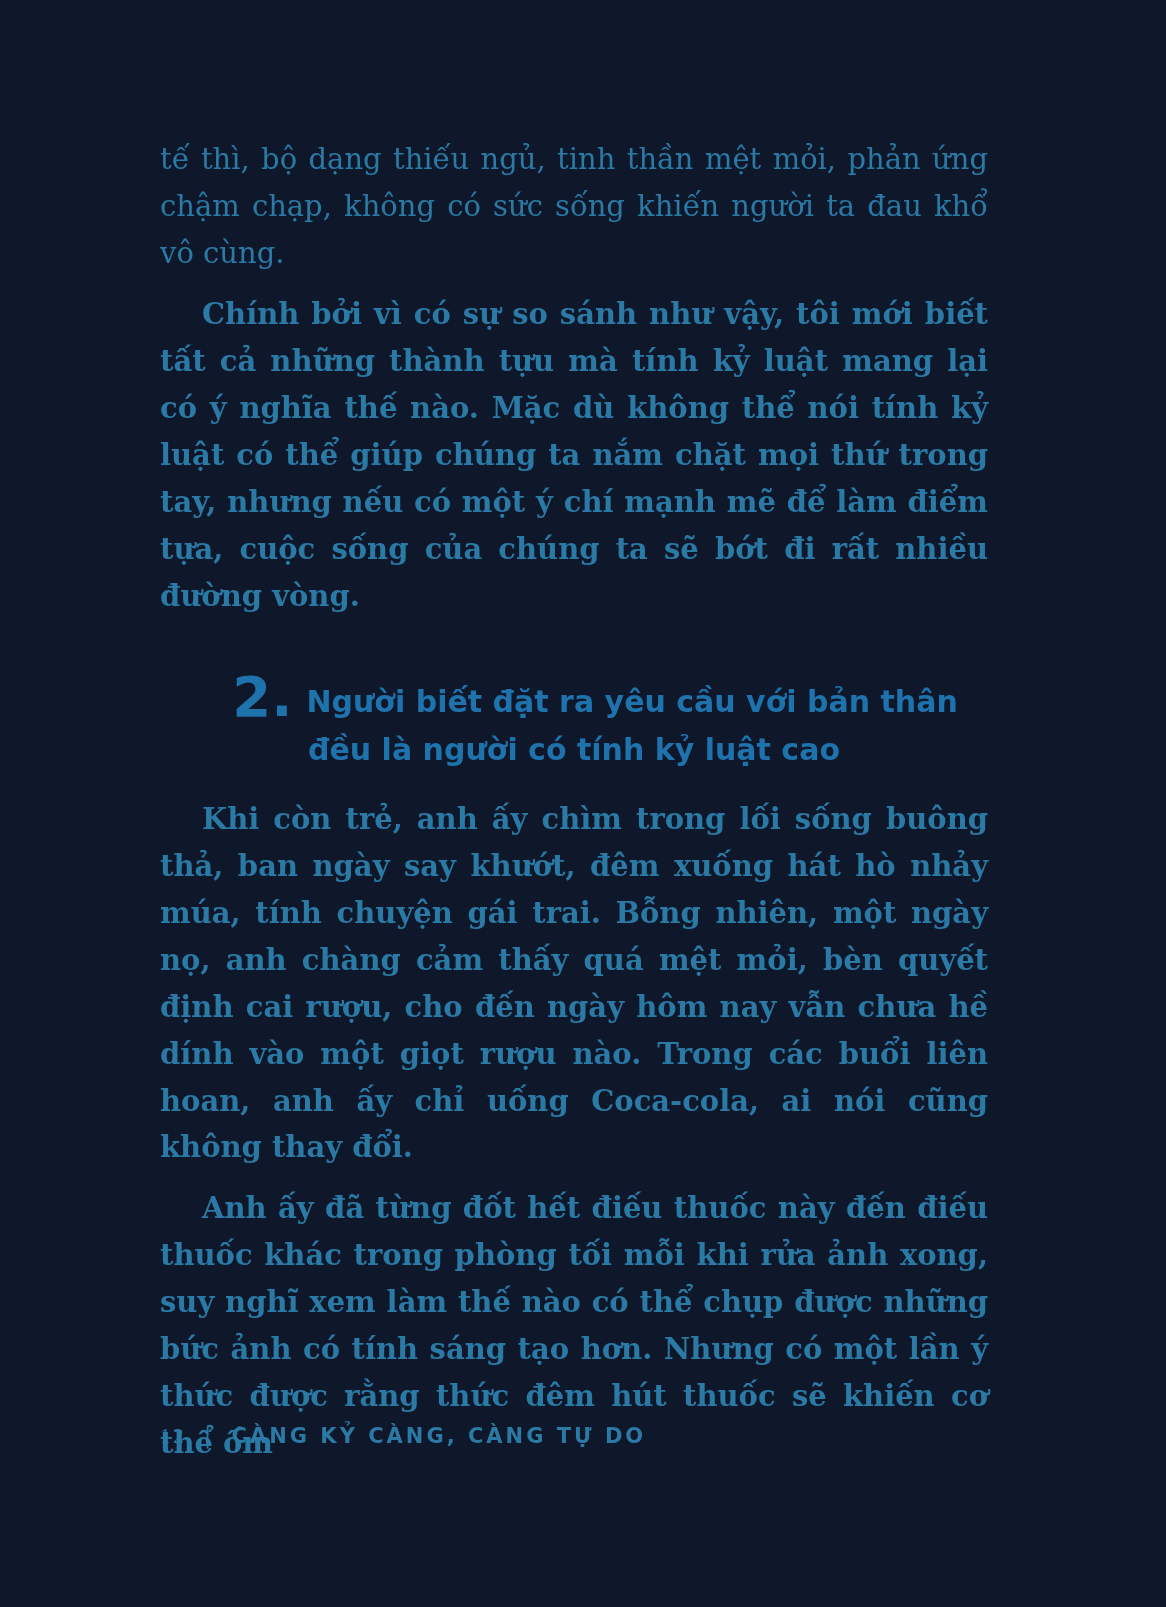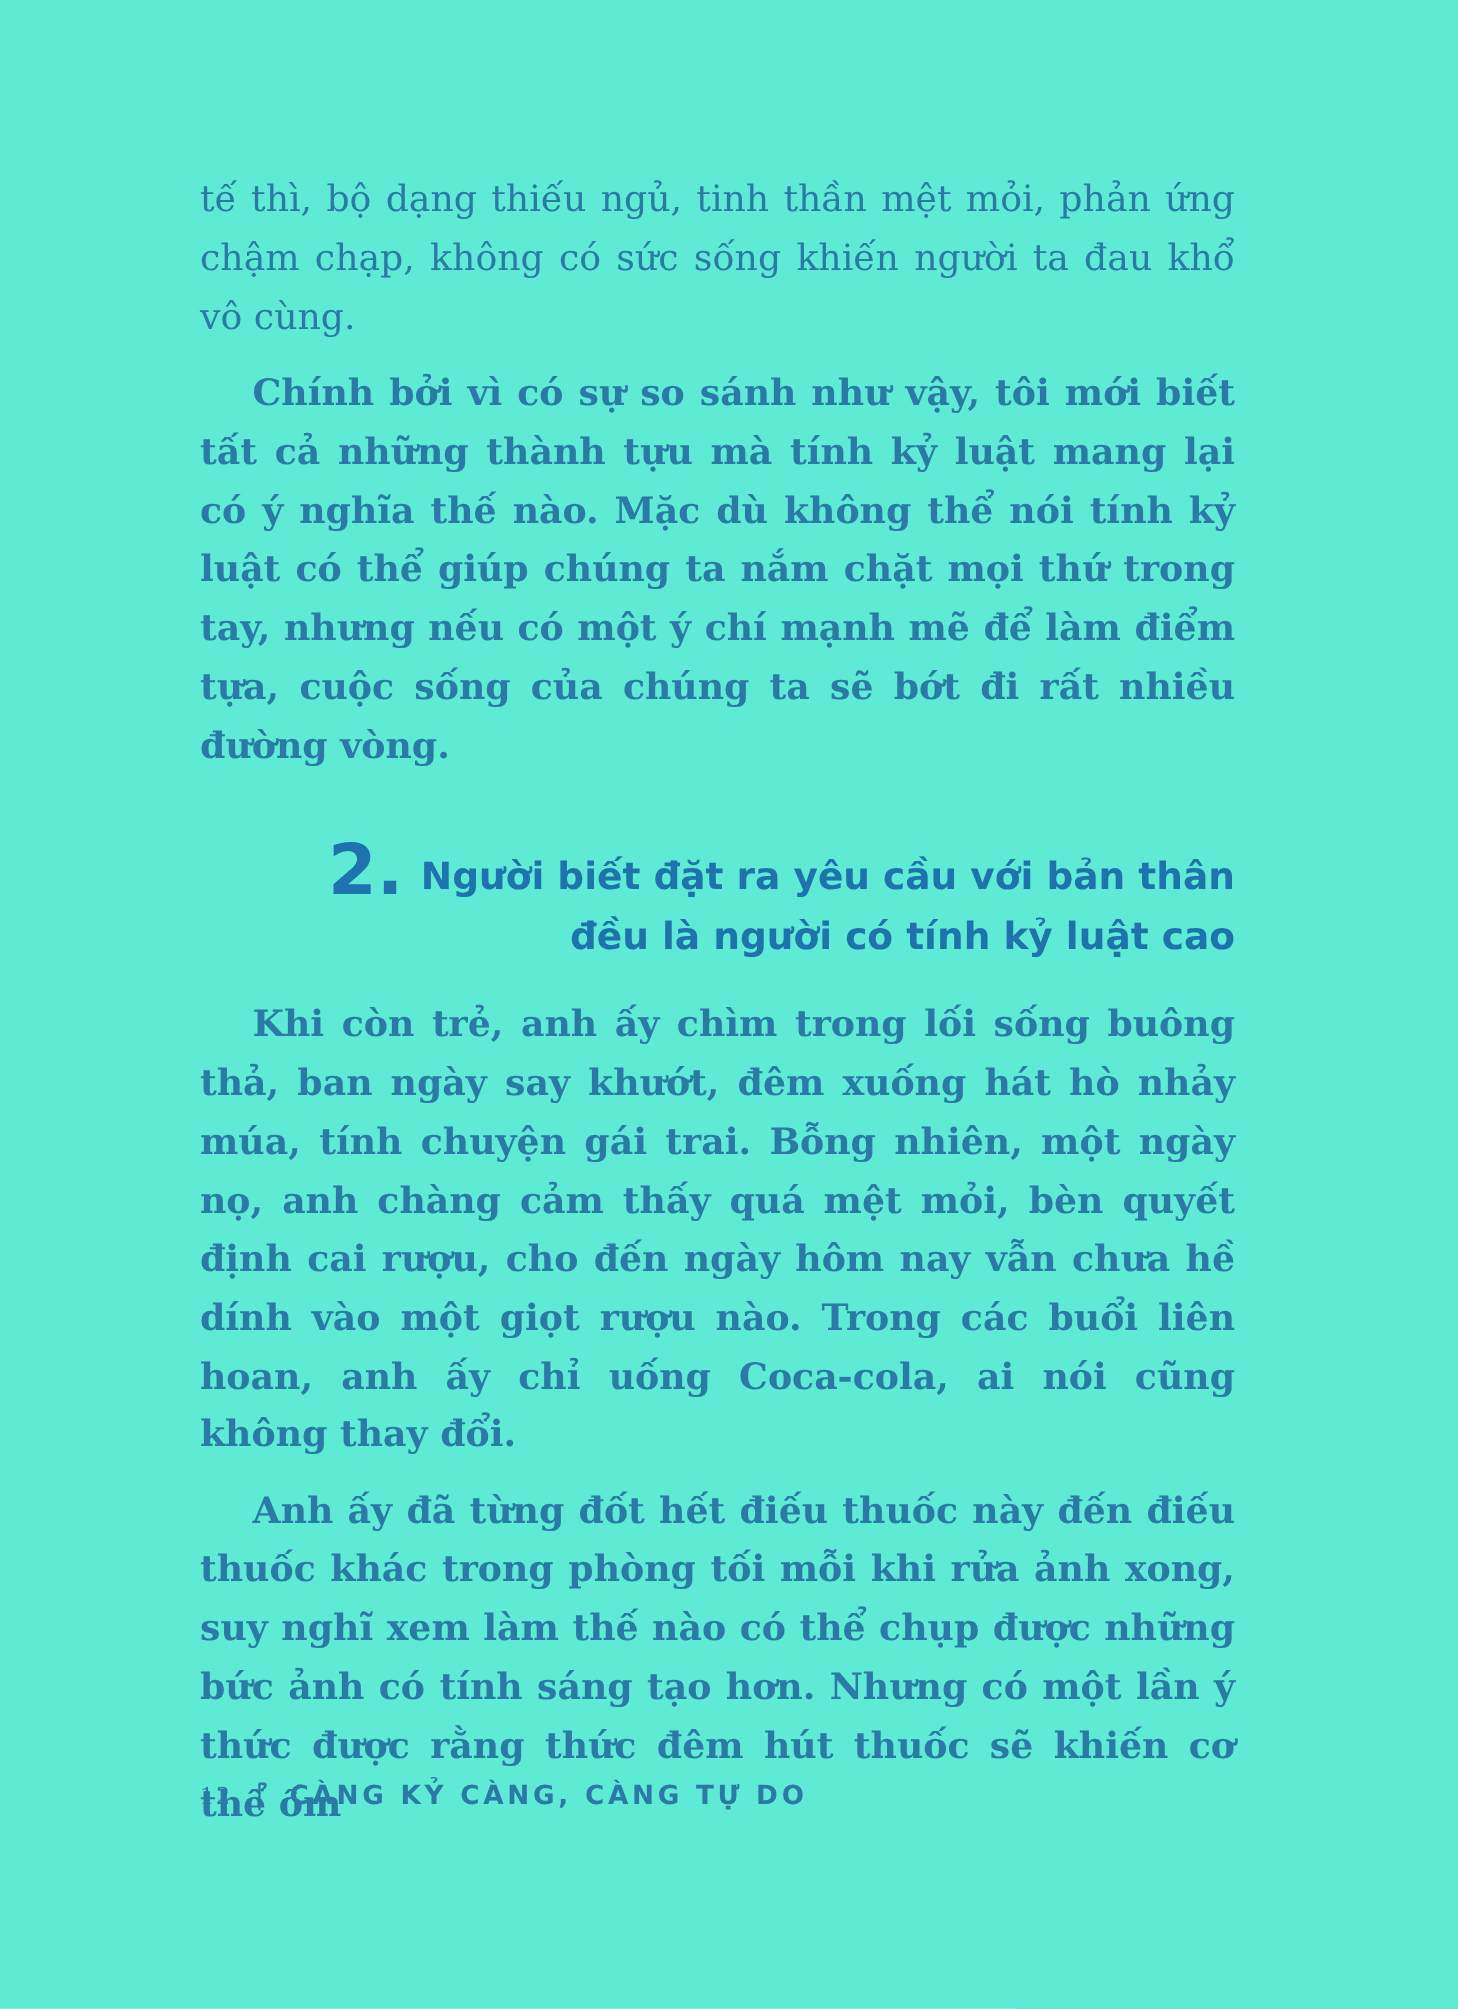--- a/index.html
+++ b/index.html
@@ -10,21 +10,21 @@
   body {
     width: 1166px;
     height: 1607px;
     position: relative;
     font-family: "DejaVu Serif", serif;
     overflow: hidden;
   }
   .page {
     position: absolute;
     inset: 0;
-    background: #5eead4;
+    background: #0f172a;
   }
   .content {
     position: absolute;
     left: 160px;
     top: 136px;
     width: 828px;
   }
   p.par {
     margin: 0 0 14px 0;
     font-size: 29px;
@@ -38,21 +38,21 @@
     font-weight: bold;
   }
   h2.heading {
     margin: 58px 0 22px 0;
     font-family: "DejaVu Sans", sans-serif;
     font-weight: bold;
     font-size: 30px;
     line-height: 1.6;
     color: #1e73ad;
     text-indent: 42px;
-    text-align: right;
+    text-align: center;
   }
   h2.heading .num {
     font-size: 56px;
     line-height: 0;
     vertical-align: -4px;
     margin-right: 14px;
     color: #1e73ad;
   }
   .footer {
     position: absolute;

